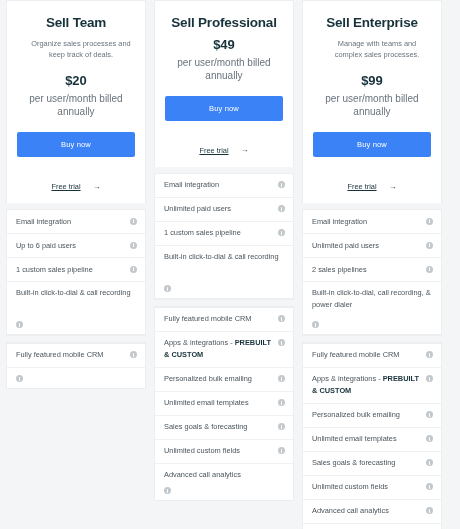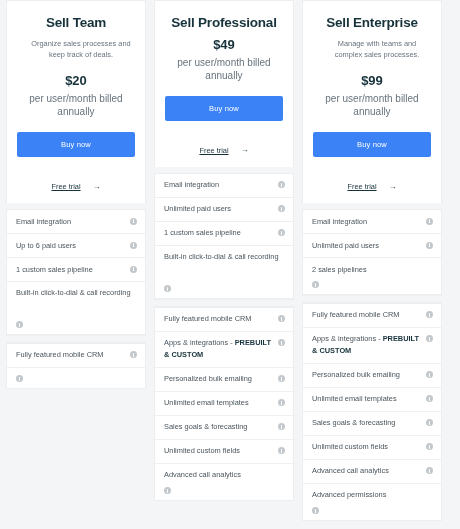--- a/index.html
+++ b/index.html
@@ -280,20 +280,24 @@
           <span class="info-icon"></span>
         </div>
         <div class="feature-row">
           <div class="feature-text">Unlimited paid users</div>
           <span class="info-icon"></span>
         </div>
         <div class="feature-row">
           <div class="feature-text">2 sales pipelines</div>
           <span class="info-icon"></span>
         </div>
+        <div class="feature-row tall">
+          <div class="feature-text">Built-in click-to-dial, call recording, &amp; power dialer</div>
+          <span class="info-icon"></span>
+        </div>
       </div>
       <div class="spacer-row"></div>
       <div class="feature-list" style="margin-top: 0px;">
         <div class="feature-row">
           <div class="feature-text">Fully featured mobile CRM</div>
           <span class="info-icon"></span>
         </div>
         <div class="feature-row">
           <div class="feature-text"><span>Apps &amp; integrations - </span><b>PREBUILT &amp; CUSTOM</b></div>
           <span class="info-icon"></span>

